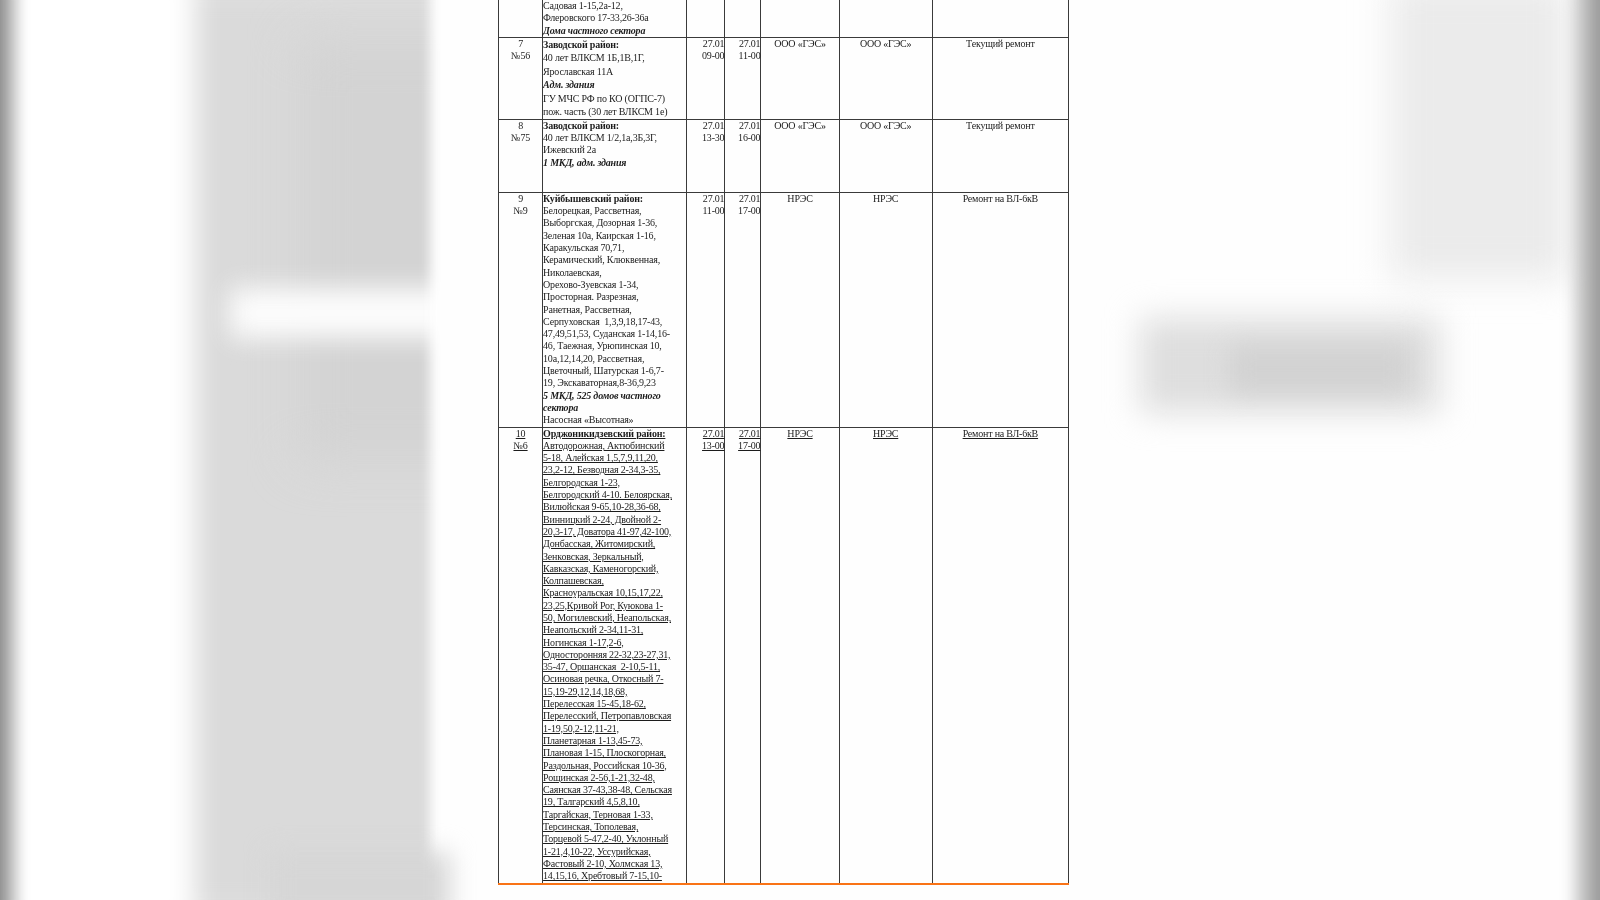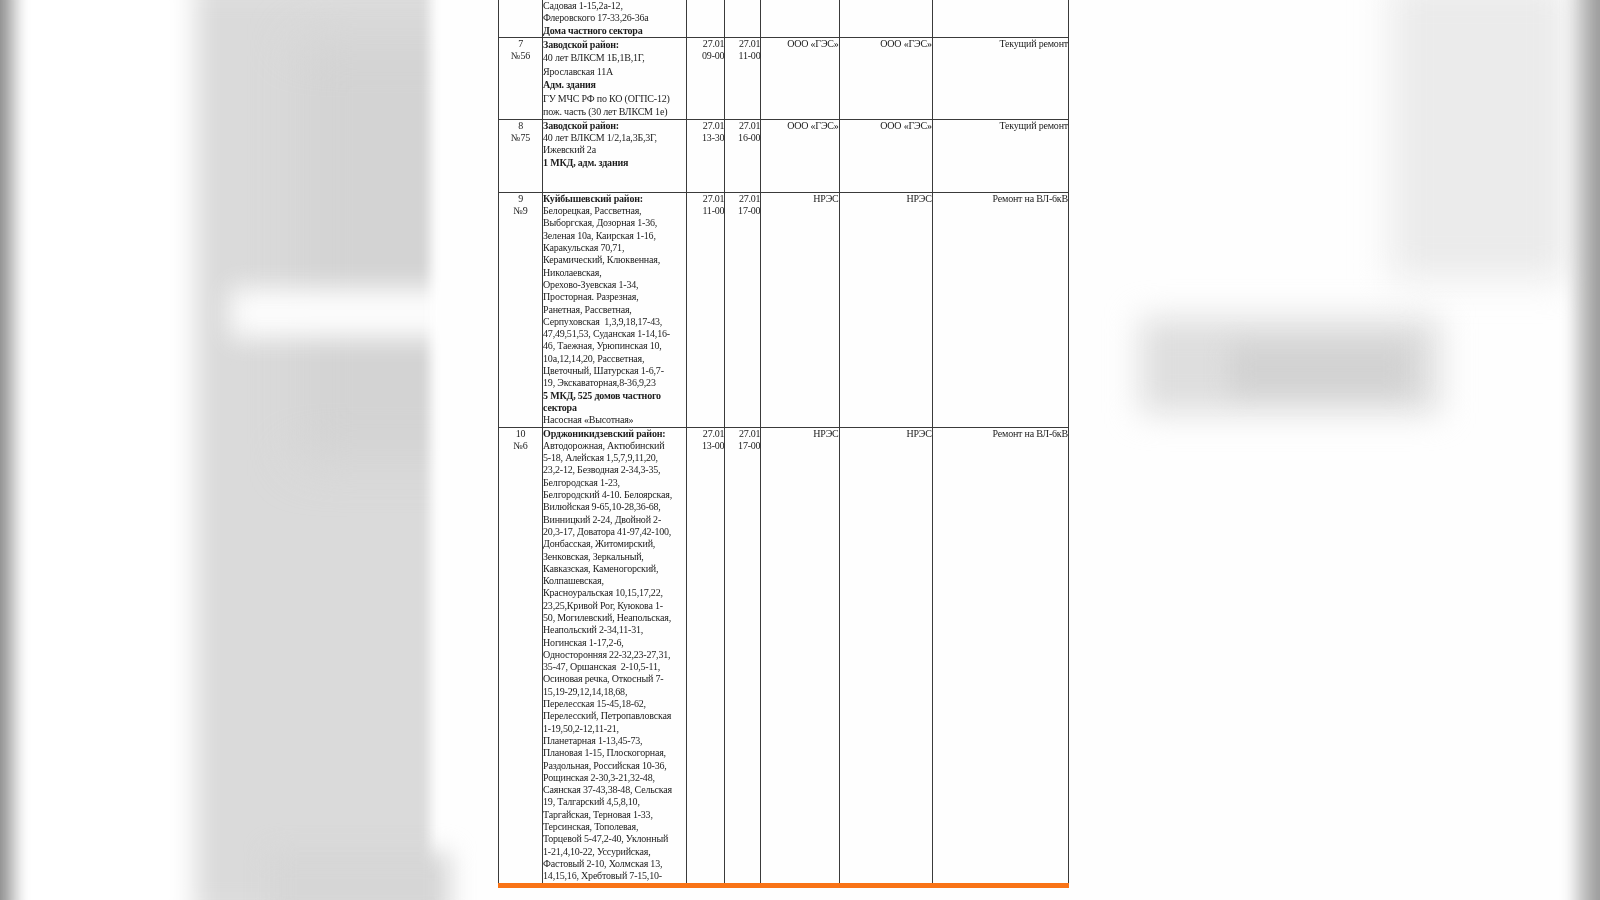--- a/index.html
+++ b/index.html
@@ -27,31 +27,31 @@
   .doc-table-wrap{position:absolute;left:498px;top:0;}
   table.doc-table{
     border-collapse:collapse;table-layout:fixed;width:571px;
     color:#1c1c1c;
   }
   table.doc-table td{
     border:1px solid #3a3a3a;vertical-align:top;padding:0;overflow:visible;
     font-size:10px;line-height:12.3px;letter-spacing:-0.2px;
   }
   table.doc-table tr:first-child td{border-top:none;}
-  table.doc-table tr:last-child td{border-bottom:5px solid #f97316;}
+  table.doc-table tr:last-child td{border-bottom:2px solid #f97316;text-decoration:underline;}
   tr.r0{height:13px;} tr.r1{height:42px;} tr.r2{height:73px;}
   tr.r3{height:49px;} tr.r4{height:235px;}
   tr.r1 .addr-line{line-height:13.5px;}
   td.c-num{text-align:center;padding-top:2px;}
   td.c-addr{padding:2px 1px 0 3px;}
   td.c-date{text-align:right;padding-top:2px;}
-  td.c-org,td.c-work{text-align:right;padding-top:2px;}
+  td.c-org,td.c-work{text-align:center;padding-top:2px;}
   .addr-line{white-space:pre;}
   .addr-line.b{font-weight:bold;}
-  .addr-line.bi{font-weight:bold;}
+  .addr-line.bi{font-weight:bold;font-style:italic;}
   .num-line{display:block;}
 </style>
 </head>
 <body>
 
 <div class="scene">
   <div class="layer bg-left-gray"></div>
   <div class="layer bg-left-gray2"></div>
   <div class="layer bg-left-white-band"></div>
   <div class="layer bg-left-dark-edge"></div>
@@ -91,21 +91,21 @@
           <tr class="r1">
             <td class="c-num">
               <div class="num-line">7</div>
               <div class="num-line">№56</div>
             </td>
             <td class="c-addr">
               <div class="addr-line b">Заводской район:</div>
               <div class="addr-line r">40 лет ВЛКСМ 1Б,1В,1Г,</div>
               <div class="addr-line r">Ярославская 11А</div>
               <div class="addr-line bi">Адм. здания</div>
-              <div class="addr-line r">ГУ МЧС РФ по КО (ОГПС-12)</div>
+              <div class="addr-line r">ГУ МЧС РФ по КО (ОГПС-7)</div>
               <div class="addr-line r">пож. часть (30 лет ВЛКСМ 1е)</div>
             </td>
             <td class="c-date">
               <div class="num-line">27.01</div>
               <div class="num-line">09-00</div>
             </td>
             <td class="c-date">
               <div class="num-line">27.01</div>
               <div class="num-line">11-00</div>
             </td>
@@ -219,21 +219,21 @@
               <div class="addr-line r">Односторонняя 22-32,23-27,31,</div>
               <div class="addr-line r">35-47, Оршанская  2-10,5-11,</div>
               <div class="addr-line r">Осиновая речка, Откосный 7-</div>
               <div class="addr-line r">15,19-29,12,14,18,68,</div>
               <div class="addr-line r">Перелесская 15-45,18-62,</div>
               <div class="addr-line r">Перелесский, Петропавловская</div>
               <div class="addr-line r">1-19,50,2-12,11-21,</div>
               <div class="addr-line r">Планетарная 1-13,45-73,</div>
               <div class="addr-line r">Плановая 1-15, Плоскогорная,</div>
               <div class="addr-line r">Раздольная, Российская 10-36,</div>
-              <div class="addr-line r">Рощинская 2-30,3-21,32-48,</div>
+              <div class="addr-line r">Рощинская 2-56,1-21,32-48,</div>
               <div class="addr-line r">Саянская 37-43,38-48, Сельская</div>
               <div class="addr-line r">19, Талгарский 4,5,8,10,</div>
               <div class="addr-line r">Таргайская, Терновая 1-33,</div>
               <div class="addr-line r">Терсинская, Тополевая,</div>
               <div class="addr-line r">Торцевой 5-47,2-40, Уклонный</div>
               <div class="addr-line r">1-21,4,10-22, Уссурийская,</div>
               <div class="addr-line r">Фастовый 2-10, Холмская 13,</div>
               <div class="addr-line r">14,15,16, Хребтовый 7-15,10-</div>
             </td>
             <td class="c-date">

